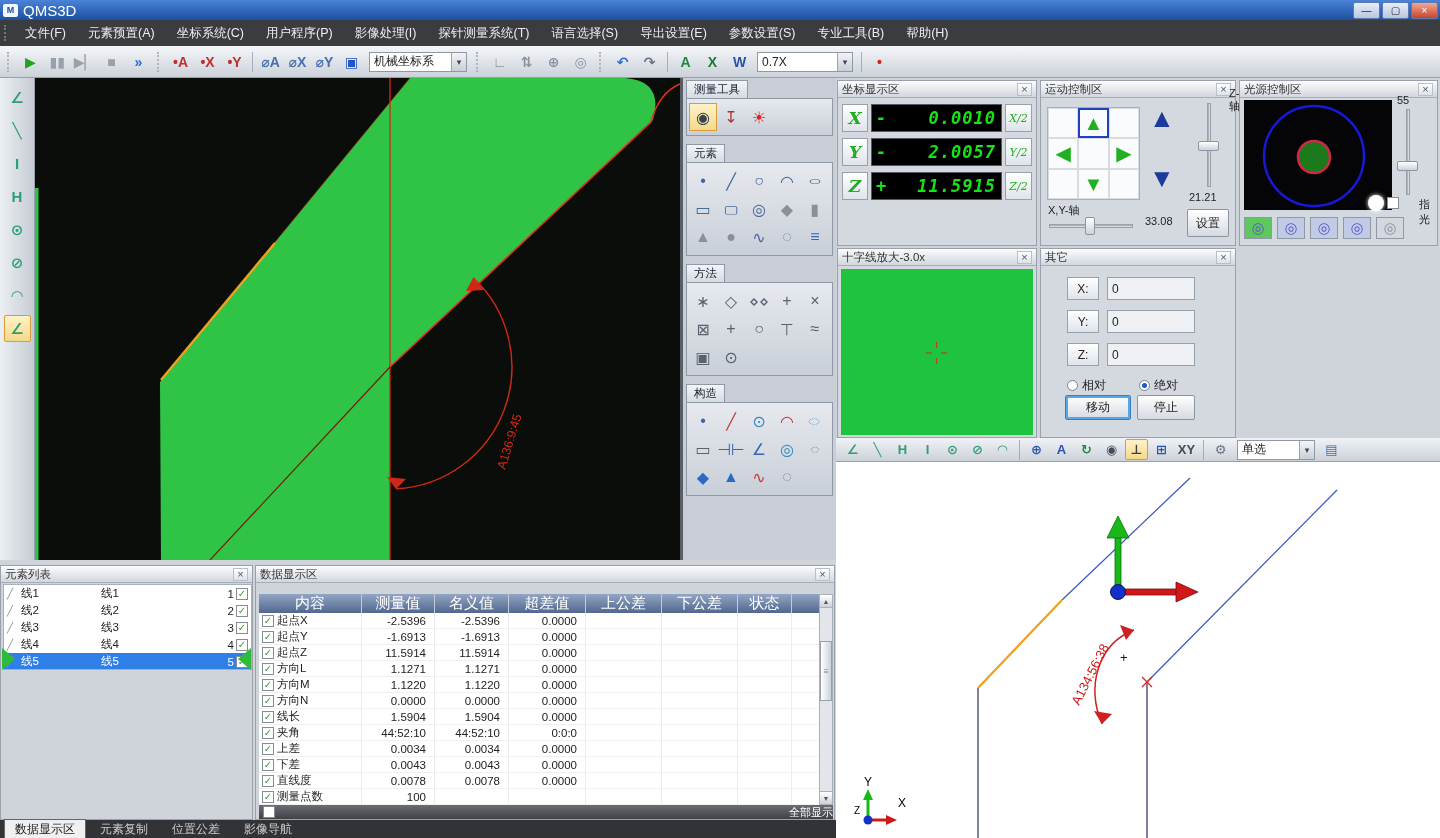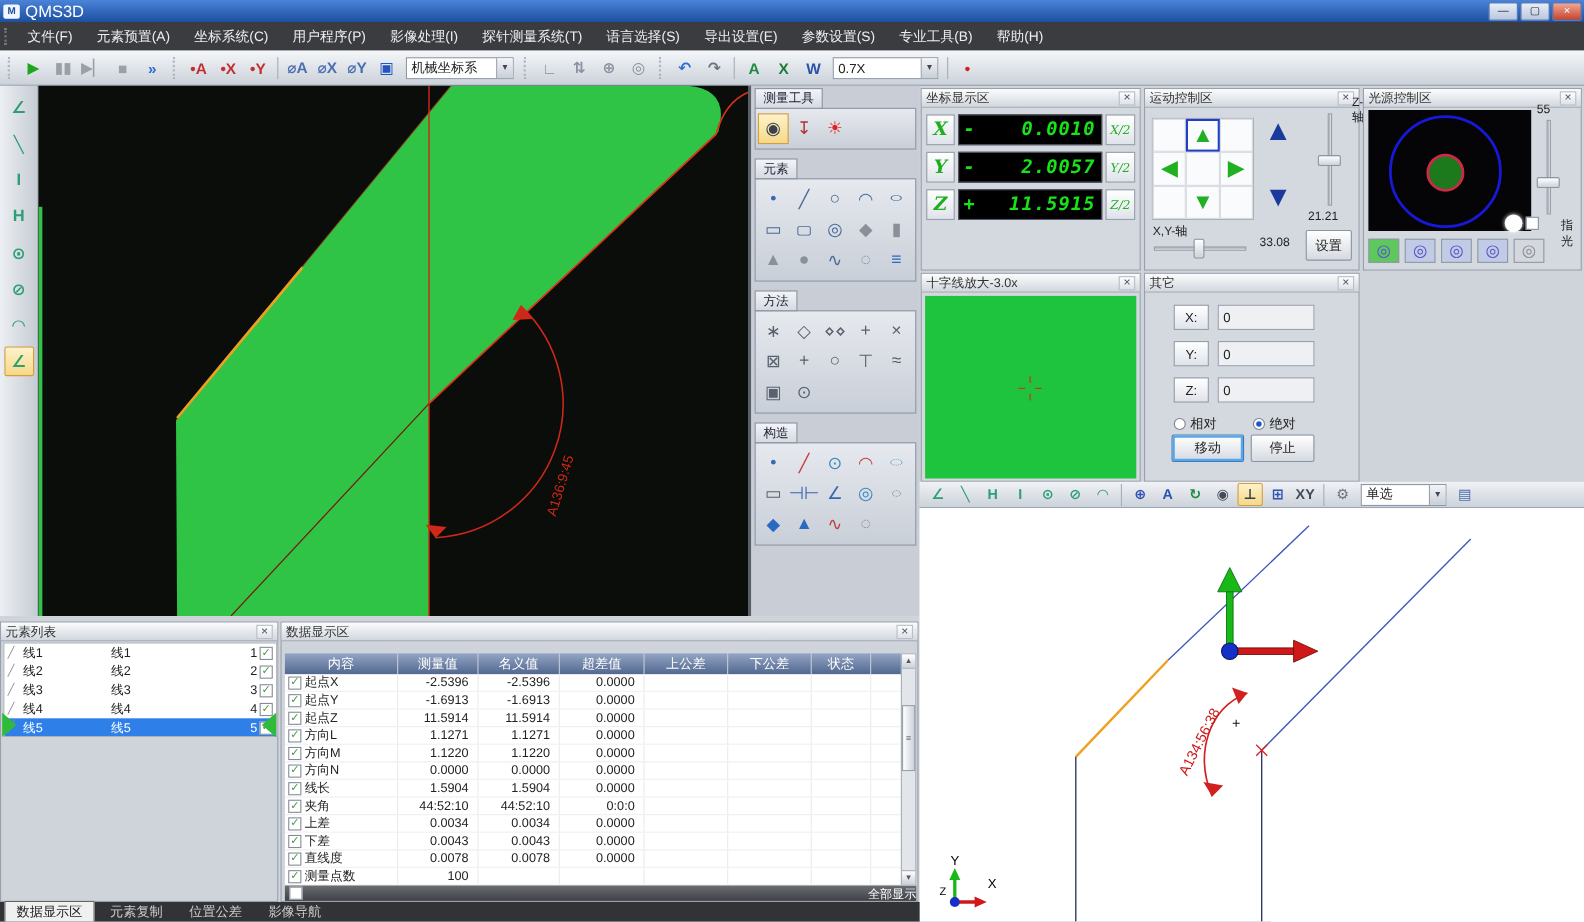--- a/index.html
+++ b/index.html
@@ -136,21 +136,21 @@
   .elrow .n1{width:80px;}
   .elrow .n2{flex:1;}
   .elrow .num{width:12px;text-align:right;margin-right:2px;}
   .elrow .checkbox{margin-right:3px;}
   .navtri{position:absolute;width:0;height:0;border-top:11px solid transparent;border-bottom:11px solid transparent;}
 
   
   #data-panel{left:255px;top:565px;width:580px;height:255px;background:#cfd3da;border:1px solid #9aa1ac;}
   #dtable{position:absolute;left:3px;top:28px;width:560px;}
   .dhead{display:flex;height:19px;background:linear-gradient(#93a5c4,#51678f);color:#fff;}
-  .dhead .hc{border-right:1px solid #c2cbdc;display:flex;align-items:center;justify-content:center;font-size:12px;}
+  .dhead .hc{border-right:1px solid #c2cbdc;display:flex;align-items:center;justify-content:center;font-size:15px;}
   .drow{display:flex;height:16px;background:#fff;border-bottom:1px solid #f0f0f0;font-size:11.5px;align-items:center;}
   .drow .c{border-right:1px solid #ececec;height:100%;display:flex;align-items:center;}
   .drow .c.rt{justify-content:flex-end;padding-right:8px;}
   #showall{position:absolute;left:3px;height:14px;background:linear-gradient(#6a6d72,#3f4146);color:#fff;
            display:flex;align-items:center;font-size:11px;}
   .vscroll{position:absolute;width:14px;background:#e2e5ea;border:1px solid #aab0ba;}
   .sbtn{position:absolute;left:0;width:12px;height:13px;background:linear-gradient(#fff,#ccd2da);
         border-bottom:1px solid #aab0ba;font-size:7px;display:flex;align-items:center;justify-content:center;color:#556;}
   .sthumb{position:absolute;left:0;width:12px;background:linear-gradient(90deg,#fff,#ccd2da);border:1px solid #98a0ac;
         display:flex;align-items:center;justify-content:center;font-size:8px;color:#778;}

